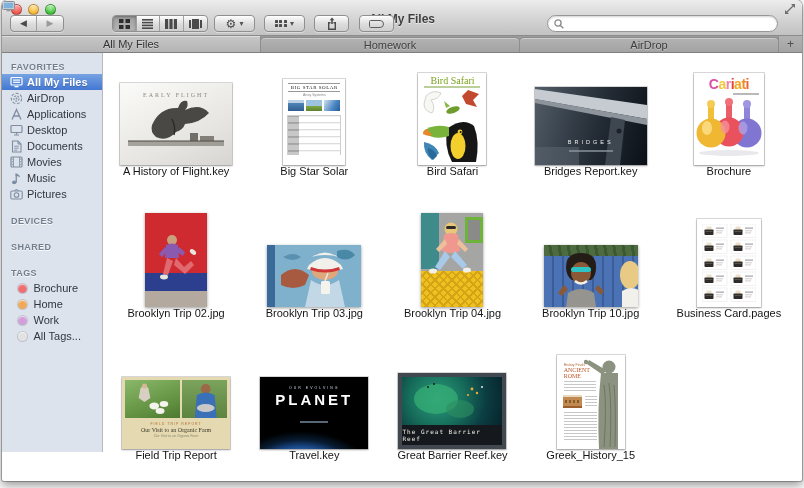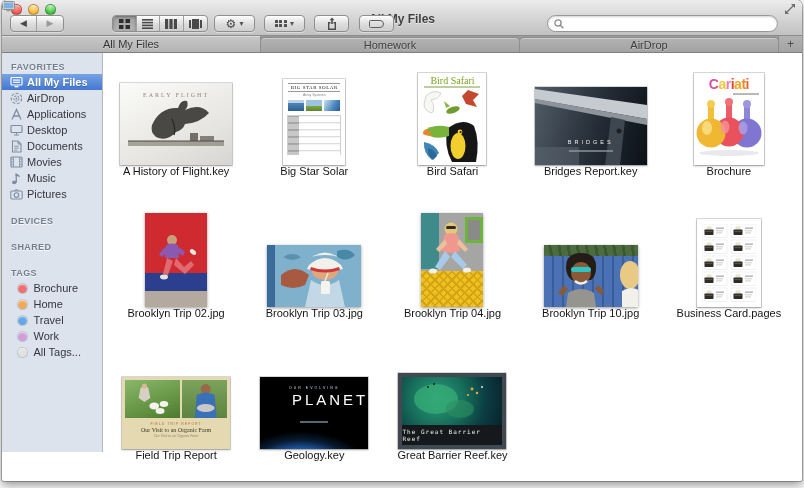--- a/index.html
+++ b/index.html
@@ -122,21 +122,21 @@
   .t-field { width:108px; height:72px; background:#e5d9b2; padding:3px; }
   .t-field .photos { display:flex; gap:2px; height:38px; }
   .t-field .p1 { flex:1.2; background:linear-gradient(160deg,#8ab86a,#5f8f3f 70%,#4c7a31); position:relative; }
   .t-field .p2 { flex:1; background:linear-gradient(#7ca35c,#5d8440); position:relative; }
   .t-field .kicker { text-align:center; font-size:3.5px; letter-spacing:1px; color:#b07030; margin-top:4px; }
   .t-field .ftitle { text-align:center; font-size:6px; color:#3c3c28; font-family:"Liberation Serif",serif; margin-top:1px; }
   .t-field .script { text-align:center; font-size:3.5px; color:#8a8a6a; font-style:italic; margin-top:1px; }
   .t-geo { width:108px; height:72px;
     background:radial-gradient(ellipse 90px 55px at 38% 135%, #cfe2f2 0%, #5b9bd8 28%, #1d5097 48%, #081c33 62%, #000 78%); }
   .t-geo .kick { position:absolute; top:9px; left:0; right:0; text-align:center; font-size:3.5px; letter-spacing:2px; color:#cfdce8; }
-  .t-geo .big { position:absolute; top:14px; left:0; right:0; text-align:right; font-size:15px; letter-spacing:3px; color:#fff; font-weight:normal; }
+  .t-geo .big { position:absolute; top:14px; left:0; right:0; text-align:center; font-size:15px; letter-spacing:3px; color:#fff; font-weight:bold; }
   .t-geo .cap2 { position:absolute; top:44px; left:40px; width:28px; height:1.5px; background:#7d93a8; opacity:.7; }
   .t-gbr { width:108px; height:76px; background:#42484f; padding:4px 4px 0; }
   .t-gbr .photo-in { height:48px; position:relative; overflow:hidden;
     background:radial-gradient(circle at 35% 45%, #2d9d7c, #17705c 38%, #0b3d42 70%, #07242b); }
   .t-gbr .band { height:20px; background:#15181c; display:flex; align-items:center; justify-content:center;
     font-size:6px; letter-spacing:1px; color:#f2f2e8; font-family:"DejaVu Sans Mono",monospace; }
   .t-greek { width:68px; height:94px; background:#fff; }
   .t-greek .gk { position:absolute; top:8px; left:7px; font-size:3.5px; color:#b86838; }
   .t-greek .gt { position:absolute; top:12px; left:7px; width:34px; font-size:6px; line-height:1.05;
     color:#c0582a; font-family:"Liberation Serif",serif; }
@@ -346,24 +346,20 @@
       <div class="sb-header sb-gap">SHARED</div>
       <div class="sb-header sb-gap">TAGS</div>
 
       <div class="sb-item">
         <span class="tagdot" style="background: rgb(238, 110, 115);"></span>
         <span>Brochure</span>
       </div>
       <div class="sb-item">
         <span class="tagdot" style="background: rgb(240, 169, 88);"></span>
         <span>Home</span>
-      </div>
-      <div class="sb-item">
-        <span class="tagdot" style="background: rgb(100, 168, 232);"></span>
-        <span>Travel</span>
       </div>
       <div class="sb-item">
         <span class="tagdot" style="background: rgb(210, 157, 219);"></span>
         <span>Work</span>
       </div>
       <div class="sb-item">
         <span class="tagdot" style="background: rgb(226, 226, 226);"></span>
         <span>All Tags...</span>
       </div>
     </aside>
@@ -593,21 +589,21 @@
         </div>
         <div class="flabel">Field Trip Report</div>
       </div>
 
       <div class="file">
         <div class="thumb t-geo">
           <div class="kick">OUR EVOLVING</div>
           <div class="big">PLANET</div>
           <div class="cap2"></div>
         </div>
-        <div class="flabel">Geology.key</div>
+        <div class="flabel">Travel.key</div>
       </div>
 
       <div class="file">
         <div class="thumb t-gbr">
           <div class="photo-in">
             <svg width="100" height="48" viewBox="0 0 100 48">
               <ellipse cx="34" cy="22" rx="22" ry="15" fill="#36ae76" opacity="0.75"></ellipse>
               <ellipse cx="58" cy="32" rx="14" ry="9" fill="#2d9060" opacity="0.6"></ellipse>
               <circle cx="70" cy="12" r="1.4" fill="#f2a93a"></circle>
                 <circle cx="75" cy="16" r="1.2" fill="#f2a93a"></circle>
@@ -615,16 +611,34 @@
                 <circle cx="80" cy="10" r="1" fill="#e8e8e8"></circle>
               <circle cx="26" cy="10" r="1" fill="#101c1a"></circle>
                 <circle cx="32" cy="7" r="1" fill="#101c1a"></circle>
             </svg>
           </div>
           <div class="band">The Great Barrier Reef</div>
         </div>
         <div class="flabel">Great Barrier Reef.key</div>
       </div>
 
+      <div class="file">
+        <div class="thumb t-greek">
+          <svg width="68" height="94" viewBox="0 0 68 94" style="position:absolute;top:0;left:0">
+            <circle cx="52" cy="12" r="6.5" fill="#8b9380"></circle>
+            <path d="M44 18 h17 v76 H42 q-2 -40 2 -76 z" fill="#8b9380"></path>
+            <path d="M46 20 L30 9 l2 -4 17 10 z" fill="#8b9380"></path>
+            <path d="M47 30 q3 20 0 62 M52 28 q3 22 1 64 M57 30 q2 20 1 62" stroke="#6e7662" stroke-width="1" fill="none"></path>
+            <circle cx="29" cy="7" r="2.2" fill="#8b9380"></circle>
+          </svg>
+          <div class="gk">History Finals</div>
+          <div class="gt">ANCIENT ROME</div>
+          <div class="txt" style="top:26px;left:7px;width:32px;height:12px;"></div>
+          <div class="txt" style="top:41px;left:28px;width:12px;height:12px;"></div>
+          <div class="colos"></div>
+          <div class="txt" style="top:57px;left:7px;width:33px;height:30px;"></div>
+        </div>
+        <div class="flabel">Greek_History_15</div>
+      </div>
 
     </section>
   </div>
 </div>
 
 </body></html>

